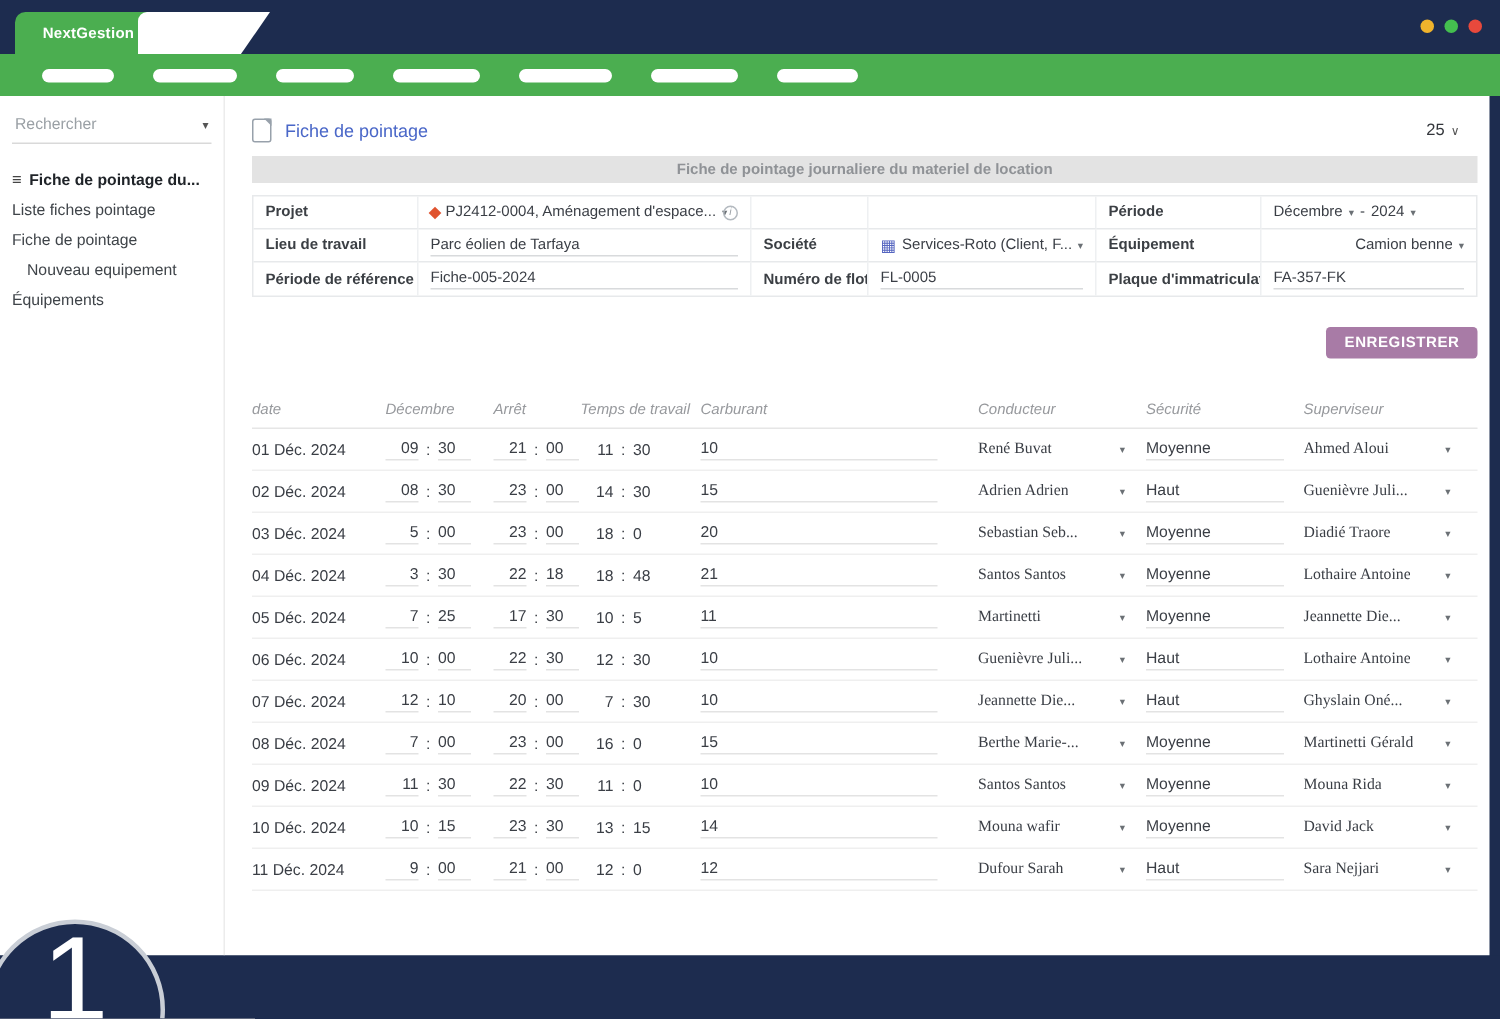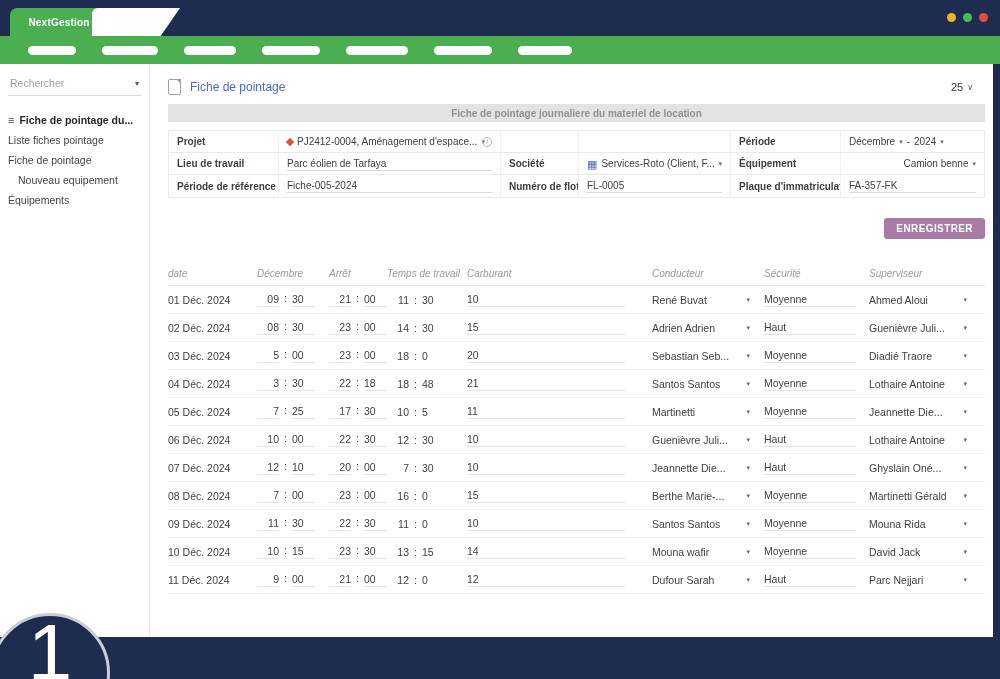--- a/index.html
+++ b/index.html
@@ -81,34 +81,34 @@
   
   .data-table{margin-top:22px; --tcols:85px 72px 58px 80px 185px 112px 105px 1fr;}
   .t-head{display:grid; grid-template-columns:var(--tcols); height:25px; align-items:center;
     border-bottom:1px solid #e6e6e6; color:var(--muted); font-size:10px;}
   .th{padding-left:4px; white-space:nowrap; overflow:hidden;font-style:italic;}
   .th.c0{padding-left:0;}
   .t-row{display:grid; grid-template-columns:var(--tcols); height:28px; align-items:center;
     border-bottom:1px solid #efefef; font-size:10.5px; color:var(--ink);}
   .td{display:flex; align-items:center; padding-left:4px; min-width:0;}
   .td.c0{padding-left:0;}
-  .time-group{display:flex; }
+  .time-group{display:flex; align-items:center;}
   .t-in{width:22px; border:none; outline:none; border-bottom:1px solid #e3e3e3; font-size:10.5px;
     color:var(--ink); background:transparent; padding:1px 0; font-family:inherit;}
   .t-in.h{text-align:right;}
   .t-in.m{text-align:left;}
   .t-txt{width:22px; display:inline-block;}
   .t-txt.h{text-align:right;}
   .colon{margin:0 5px;}
   .fuel-in{width:158px; border:none; outline:none; border-bottom:1px solid #e3e3e3; font-size:10.5px;
     color:var(--ink); background:transparent; padding:1px 0; font-family:inherit;}
   .sec-in{width:92px; border:none; outline:none; border-bottom:1px solid #e3e3e3; font-size:10.5px;
     color:var(--ink); background:transparent; padding:1px 0; font-family:inherit;}
   .row-select{display:flex; align-items:center; justify-content:space-between; width:98px; cursor:pointer;}
-  .row-select .sel-label{white-space:nowrap; overflow:hidden;}
+  .row-select .sel-label{white-space:nowrap; overflow:hidden;font-family:Liberation Serif, serif;}
 
   
   .footer{position:absolute; left:0; bottom:0; width:100%; height:42px; background:var(--navy);}
   .badge-circle{position:absolute; left:-10px; top:613px; width:120px; height:120px; border-radius:50%;
     background:var(--navy); border:3px solid #c9ced6; z-index:5; display:flex; justify-content:center;}
   .badge-num{color:#fff; font-size:80px; line-height:74px;}
 </style>
 </head>
 <body>
 
@@ -742,21 +742,21 @@
                 <div class="row-select">
                   <span class="sel-label">Dufour Sarah</span>
                   <span class="caret">▾</span>
                 </div>
               </div>
               <div class="td c6">
                 <input class="sec-in" type="text" value="Haut" style="">
               </div>
               <div class="td c7">
                 <div class="row-select">
-                  <span class="sel-label">Parc Nejjari</span>
+                  <span class="sel-label">Sara Nejjari</span>
                   <span class="caret">▾</span>
                 </div>
               </div>
             </div>
           </div>
       </div>
 
     </main>
   </div>
 

